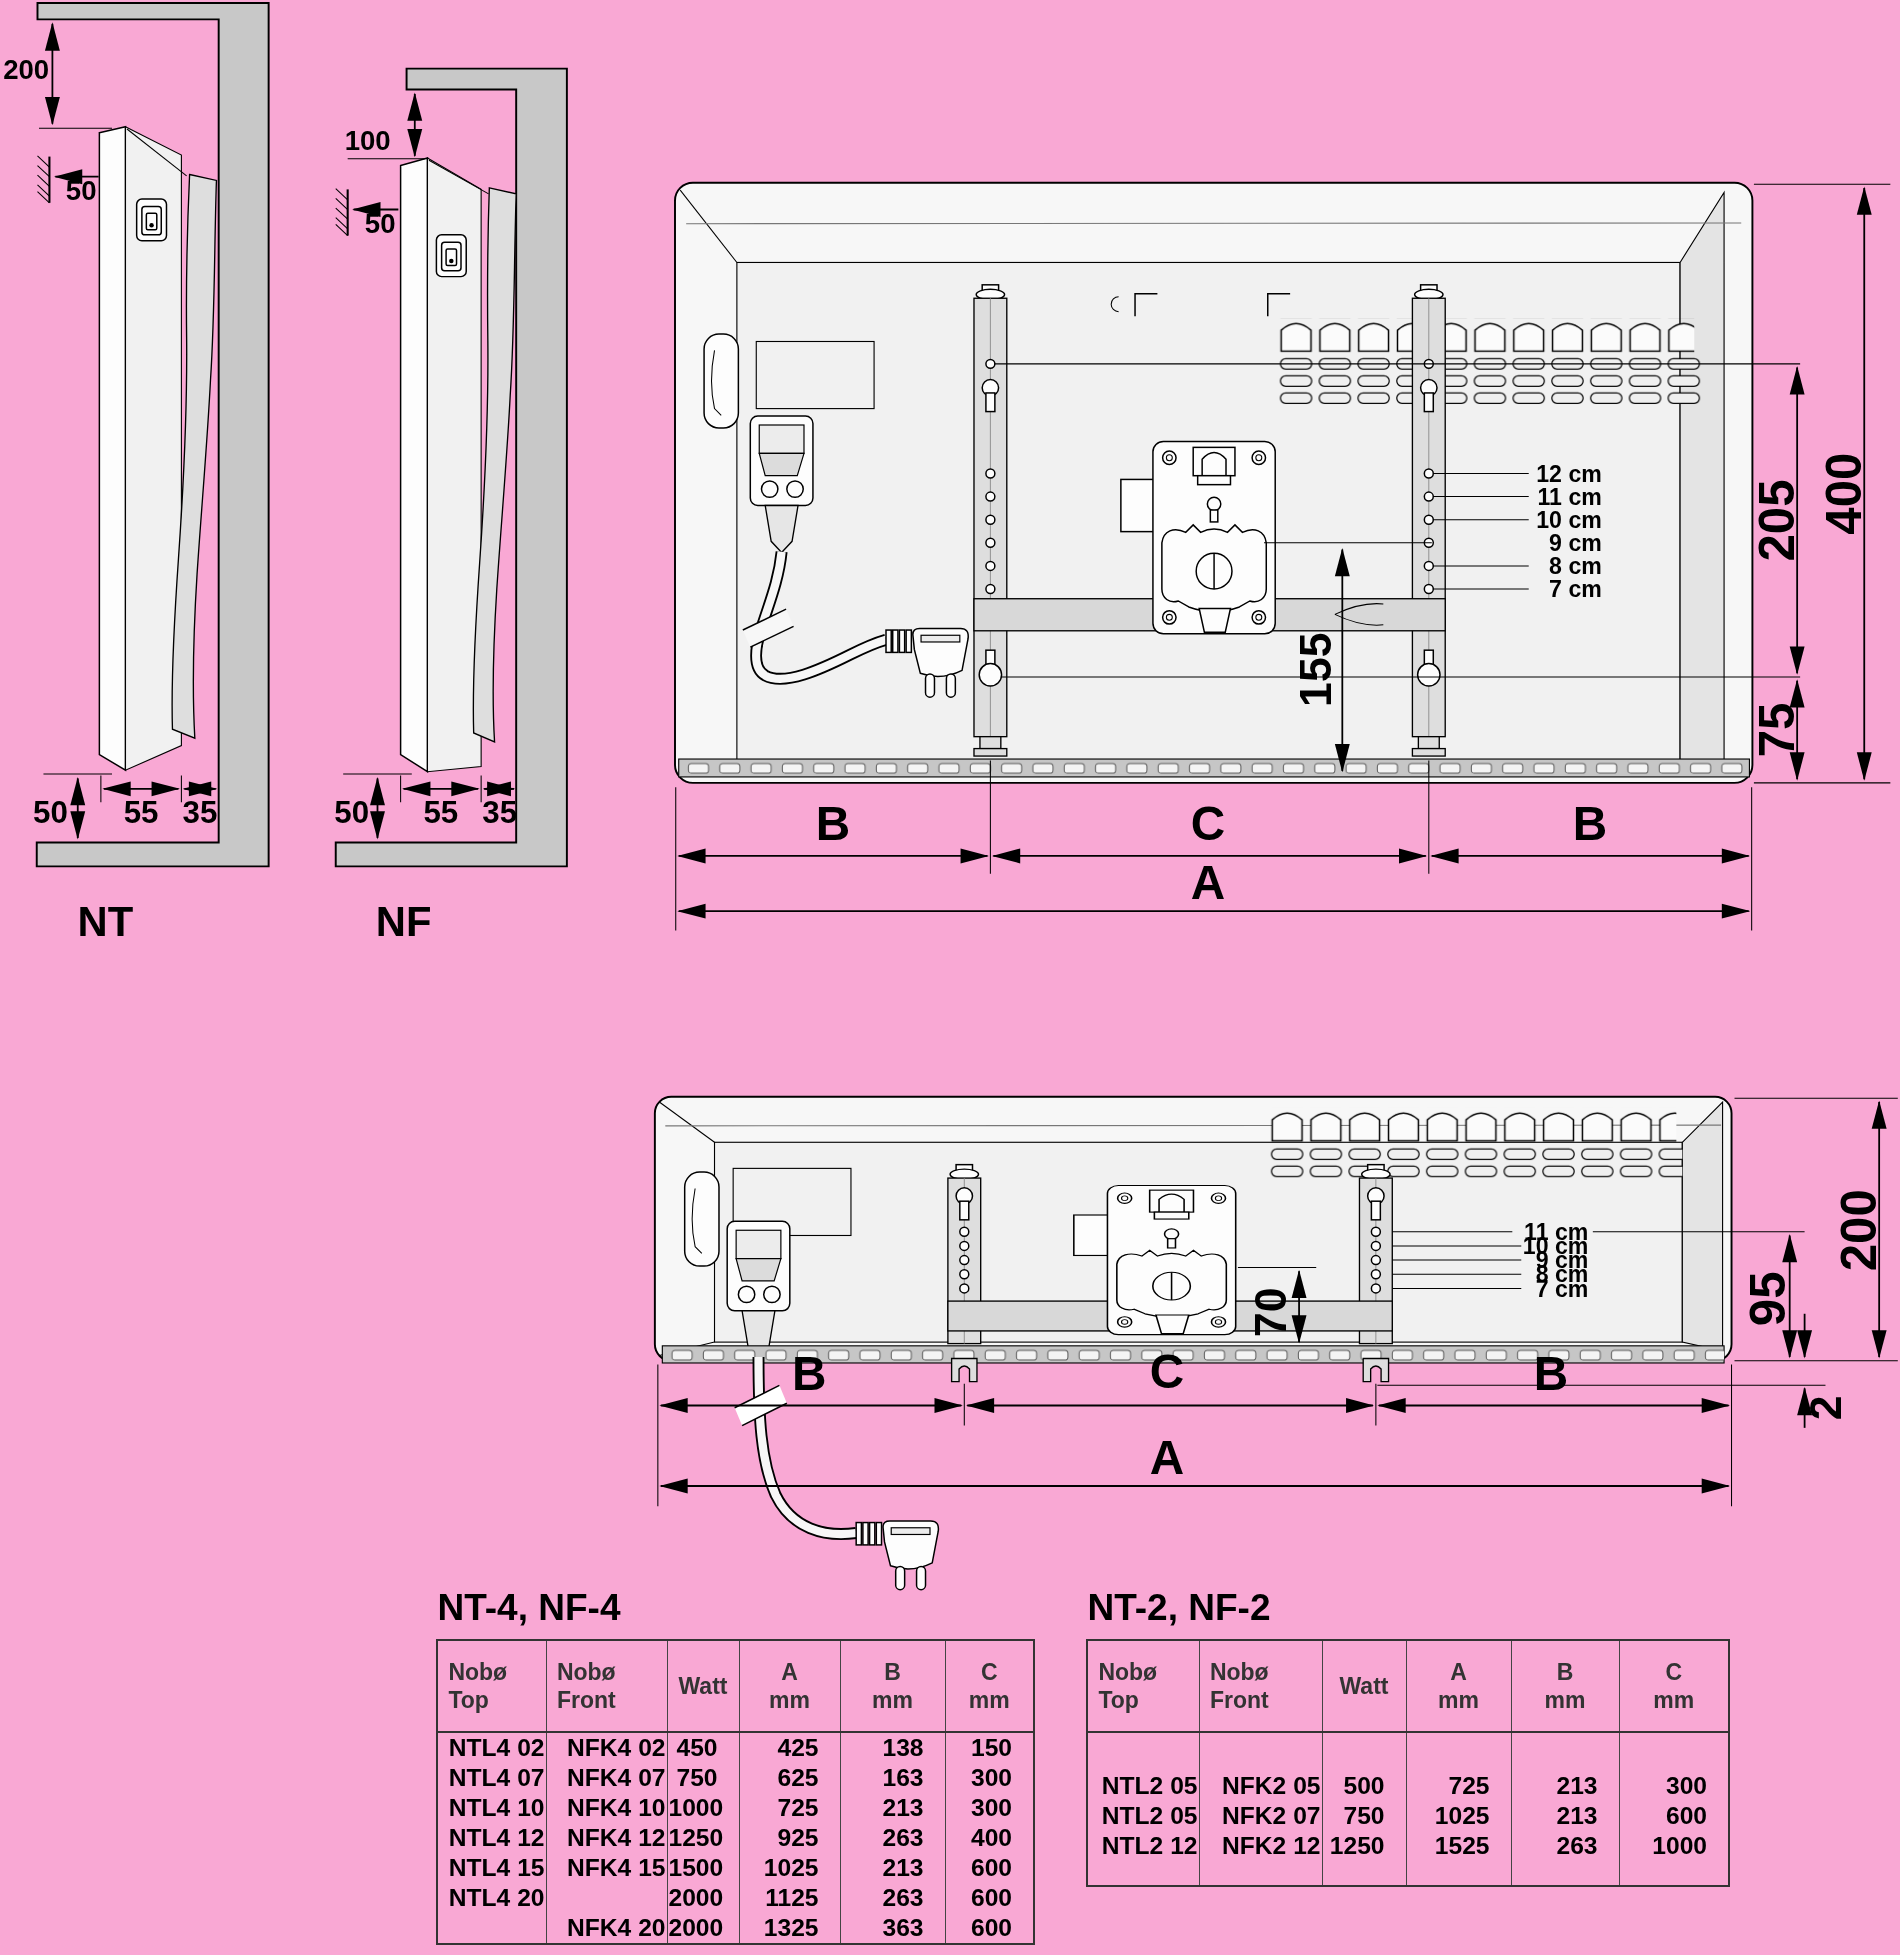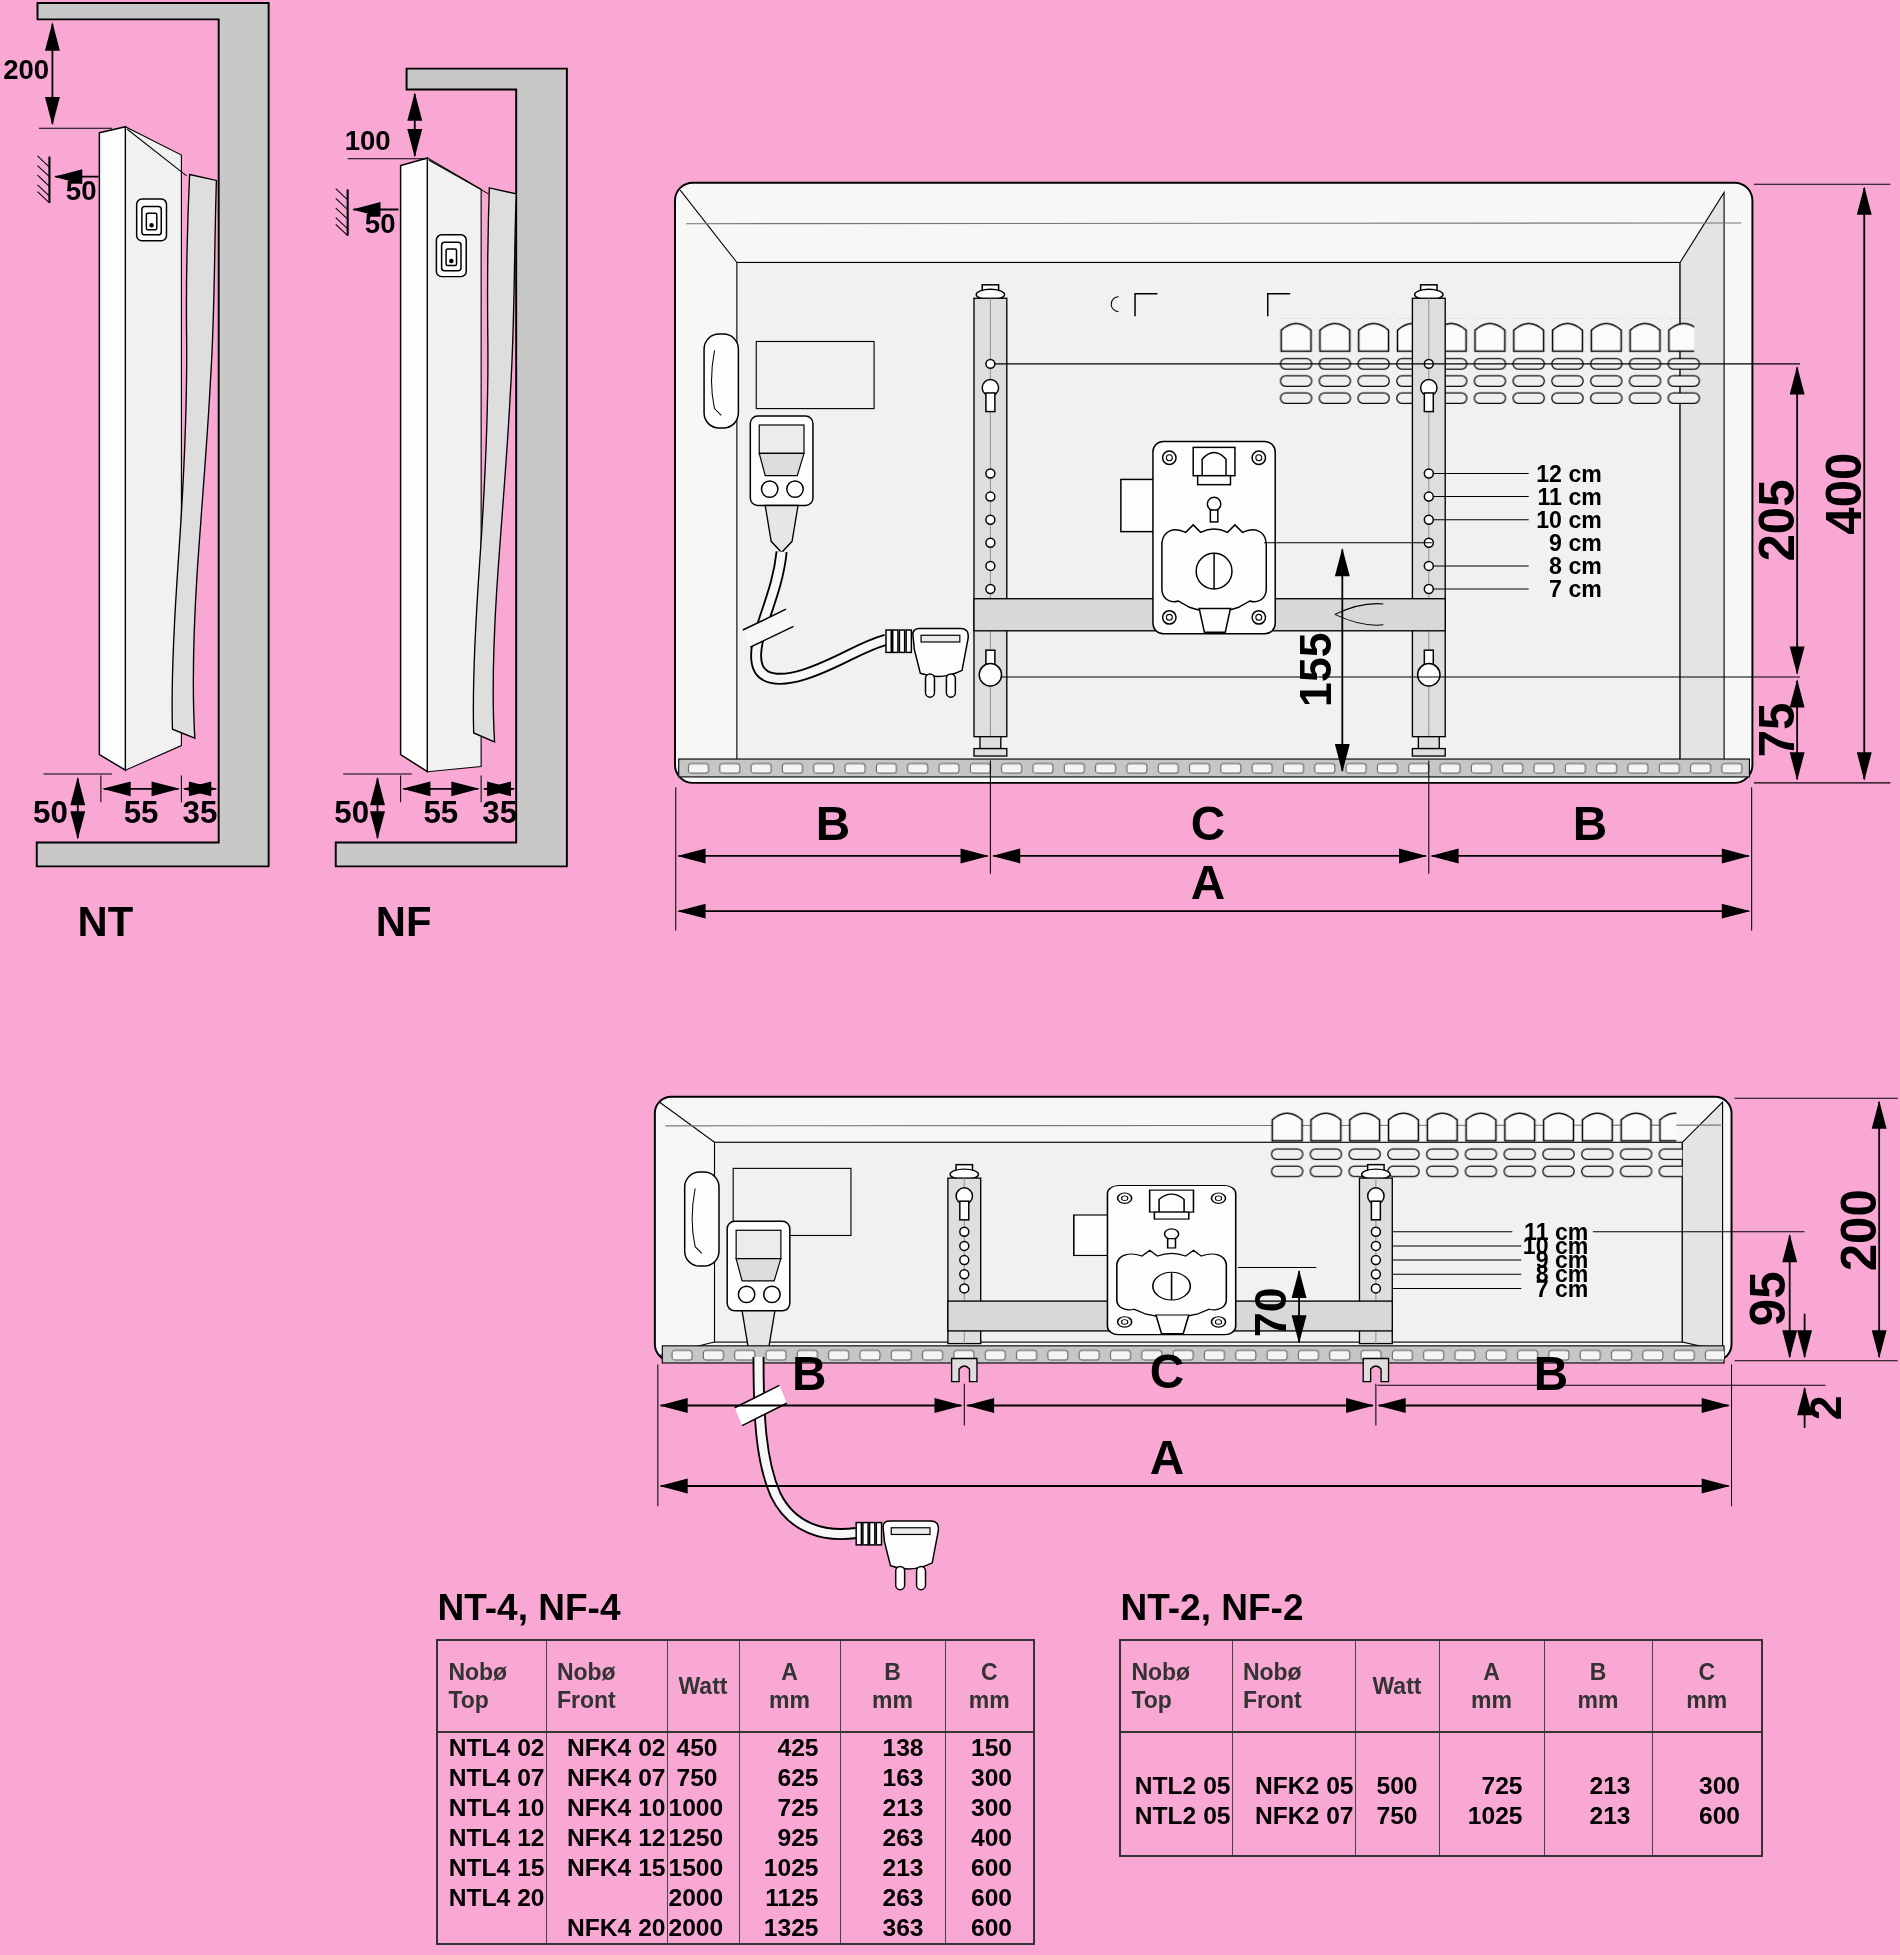--- a/index.html
+++ b/index.html
@@ -520,21 +520,21 @@
             <td class="l">NFK4 20</td>
             <td class="r">2000</td>
             <td class="r">1325</td>
             <td class="r">363</td>
             <td class="r">600</td>
           </tr>
         </tbody>
     </table>
   </div>
 
-  <div class="tbl" id="tbl-nt2" style="left:1119px;top:1587px;width:532px;">
+  <div class="tbl" id="tbl-nt2" style="left:1086px;top:1587px;width:532px;">
     <div class="tbl-title">NT-2, NF-2</div>
     <table>
       <colgroup>
           <col style="width:112px">
           <col style="width:123px">
           <col style="width:84px">
           <col style="width:105px">
           <col style="width:108px">
           <col style="width:110px">
         </colgroup>
@@ -576,17 +576,25 @@
             <td class="r">300</td>
           </tr>
           <tr>
             <td class="l">NTL2 05</td>
             <td class="l">NFK2 07</td>
             <td class="r">750</td>
             <td class="r">1025</td>
             <td class="r">213</td>
             <td class="r">600</td>
           </tr>
+          <tr>
+            <td class="l">NTL2 12</td>
+            <td class="l">NFK2 12</td>
+            <td class="r">1250</td>
+            <td class="r">1525</td>
+            <td class="r">263</td>
+            <td class="r">1000</td>
+          </tr>
         </tbody>
     </table>
   </div>
 </div>
 
 
 </body></html>

